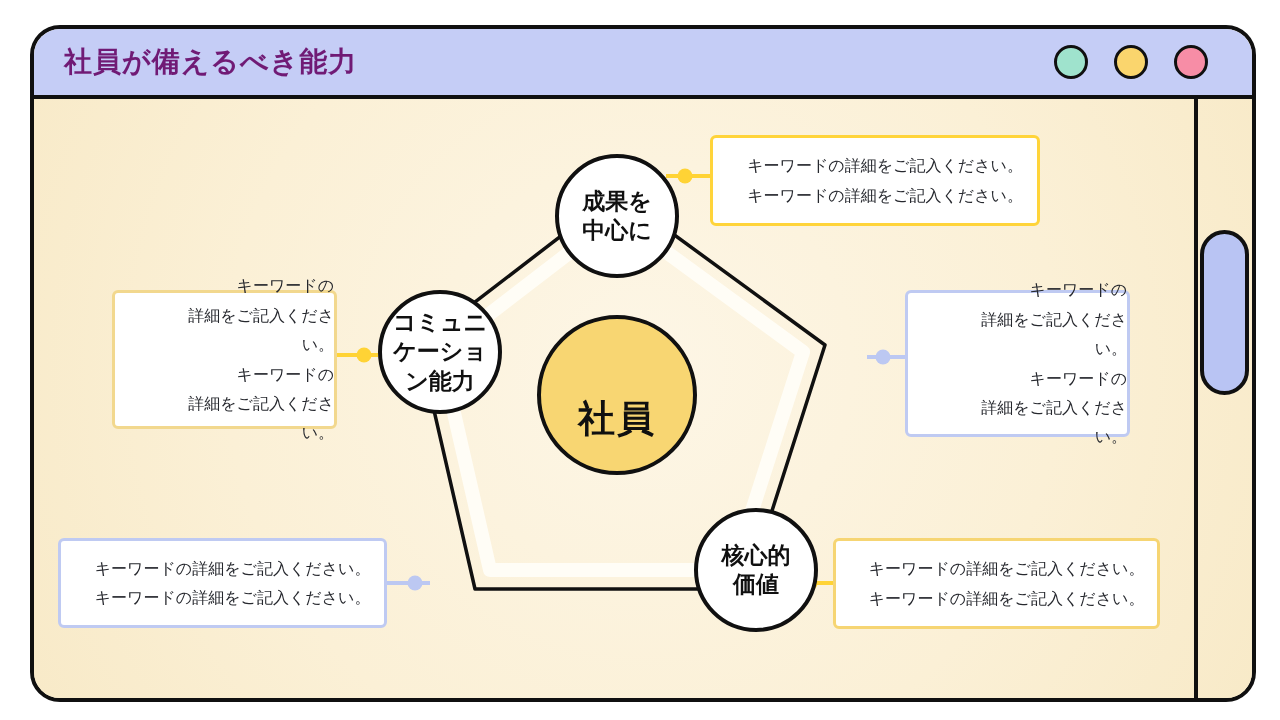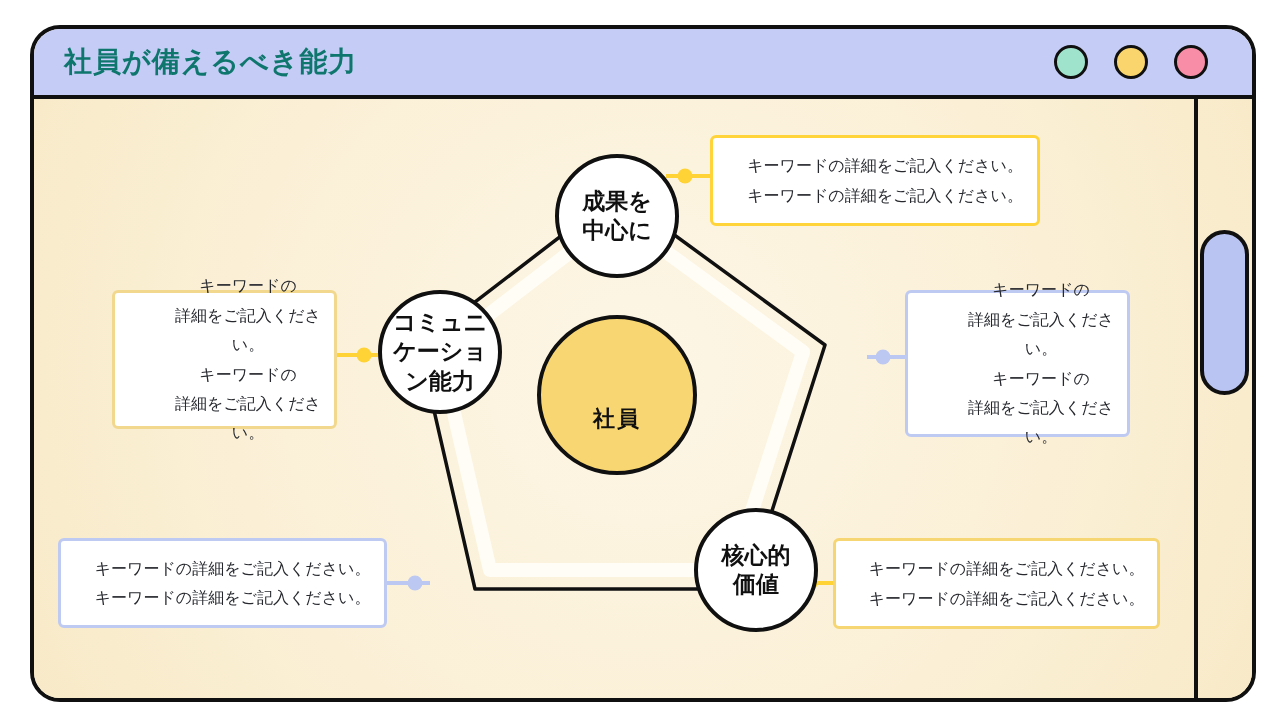--- a/index.html
+++ b/index.html
@@ -11,21 +11,21 @@
   #app-window{
     position:absolute;left:30px;top:25px;width:1226px;height:677px;
     border:4px solid #101010;border-radius:30px;overflow:hidden;
     display:flex;flex-direction:column;background:#fbf0d6;
   }
   #titlebar{
     height:70px;flex:0 0 70px;background:#c5cdf6;border-bottom:4px solid #101010;
     display:flex;align-items:center;padding:0 44px 0 30px;
   }
   #window-title{
-    font-size:28px;font-weight:800;color:#0f766e;letter-spacing:1px;
+    font-size:28px;font-weight:800;color:#701a75;letter-spacing:1px;
     flex:1 1 auto;white-space:nowrap;
   }
   .lights{display:flex;align-items:center;gap:26px;}
   .dot{width:34px;height:34px;border-radius:50%;border:3.5px solid #101010;}
   .dot.teal{background:#9fe3cd;}
   .dot.yellow{background:#fad56d;}
   .dot.pink{background:#f78da6;}
 
   .content-row{
     flex:1 1 auto;display:flex;
@@ -49,30 +49,30 @@
   .circle .lbl{
     white-space:pre-line;font-weight:800;font-size:23px;line-height:1.28;color:#101010;
   }
   .node{width:124px;height:124px;}
   #node-results{left:521px;top:55px;}
   #node-logic{left:707px;top:191px;}
   #node-comm{left:344px;top:191px;}
   #node-leader{left:394px;top:409px;}
   #node-core{left:660px;top:409px;}
   #node-center{left:503px;top:216px;width:160px;height:160px;background:#f8d672;}
-  #node-center .lbl{font-size:22px;letter-spacing:2px;margin-top:48px;}
+  #node-center .lbl{font-size:37px;letter-spacing:2px;margin-top:48px;}
 
   
   .note{
     position:absolute;background:#ffffff;border-radius:6px;
     display:flex;align-items:center;color:#26282e;font-size:16px;
   }
   .note .txt{white-space:pre-line;line-height:1.84;width:100%;margin-left:20px;}
   .note.center .txt{text-align:center;}
-  .note.left .txt{text-align:center;padding-left:27px;}
+  .note.left .txt{text-align:right;padding-left:27px;}
   #note-results{left:676px;top:36px;width:330px;height:91px;border:3px solid #ffd43a;}
   #note-logic{left:871px;top:191px;width:225px;height:147px;border:3px solid #bfcaf2;}
   #note-comm{left:78px;top:191px;width:225px;height:139px;border:3px solid #f2d88e;}
   #note-leader{left:24px;top:439px;width:329px;height:90px;border:3px solid #bfcaf2;}
   #note-core{left:799px;top:439px;width:327px;height:91px;border:3px solid #f6d573;}
 </style>
 </head>
 <body>
 
 <div id="desktop">

